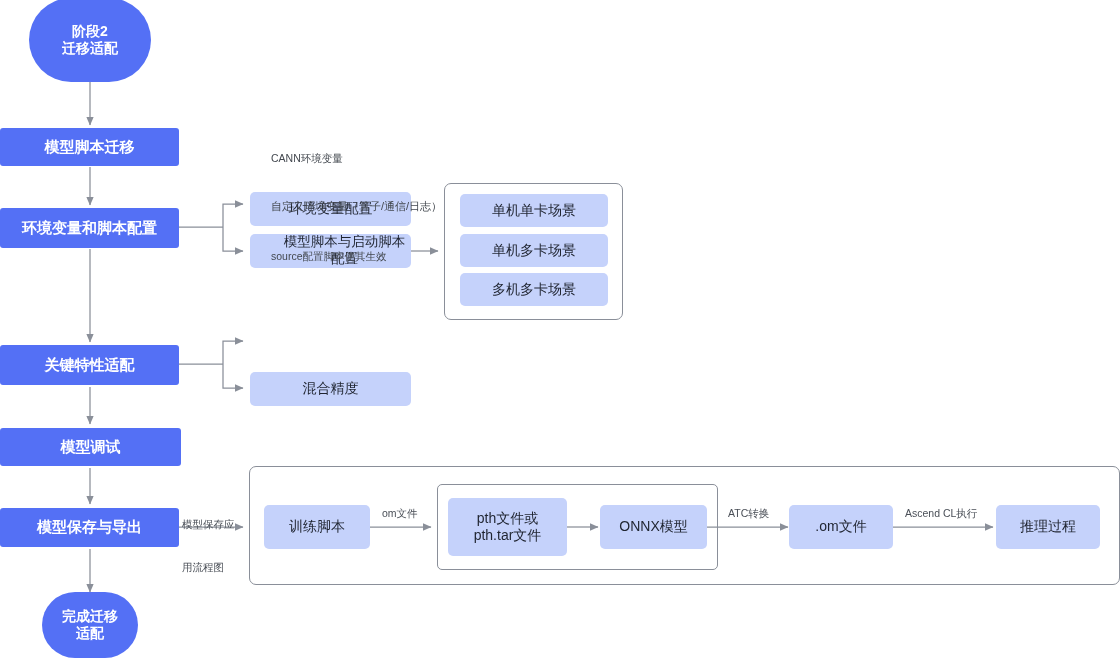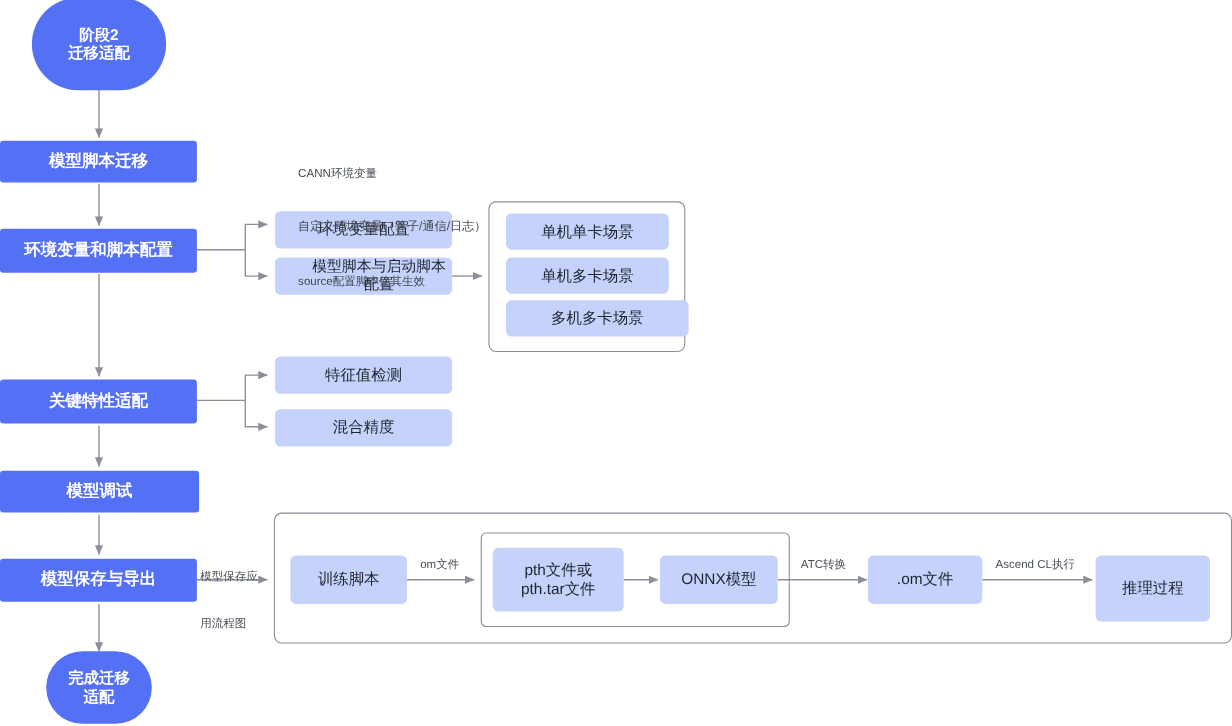--- a/index.html
+++ b/index.html
@@ -107,27 +107,24 @@
   </div>
 
   <div class="groupbox" style="left:444px;top:183px;width:179px;height:137px;"></div>
 
   <div class="node sub" style="left:460px;top:194px;width:148px;height:33px;">
     <span>单机单卡场景</span>
   </div>
   <div class="node sub" style="left:460px;top:234px;width:148px;height:33px;">
     <span>单机多卡场景</span>
   </div>
-  <div class="node sub" style="left:460px;top:273px;width:166px;height:33px;">
+  <div class="node sub" style="left:460px;top:273px;width:148px;height:33px;">
     <span>多机多卡场景</span>
   </div>
 
-  <div class="node sub" style="left:250px;top:324px;width:161px;height:34px;">
-    <span>特征值检测</span>
-  </div>
   <div class="node sub" style="left:250px;top:372px;width:161px;height:34px;">
     <span>混合精度</span>
   </div>
 
   <div class="note" style="left:271px;top:117px;">
     <div>CANN环境变量</div>
     <div class="l2">自定义环境变量（算子/通信/日志）</div>
     <div>source配置脚本使其生效</div>
   </div>
 
@@ -151,21 +148,21 @@
   </div>
 
   <div class="node sub" style="left:600px;top:505px;width:107px;height:44px;">
     <span>ONNX模型</span>
   </div>
 
   <div class="node sub" style="left:789px;top:505px;width:104px;height:44px;">
     <span>.om文件</span>
   </div>
 
-  <div class="node sub" style="left:996px;top:505px;width:104px;height:60px;">
+  <div class="node sub" style="left:996px;top:505px;width:104px;height:44px;">
     <span>推理过程</span>
   </div>
 
   <div class="edgelabel" style="left:382px;top:506px;">om文件</div>
   <div class="edgelabel" style="left:728px;top:506px;">ATC转换</div>
   <div class="edgelabel" style="left:905px;top:506px;">Ascend CL执行</div>
 
 </div>
 
 </body></html>

